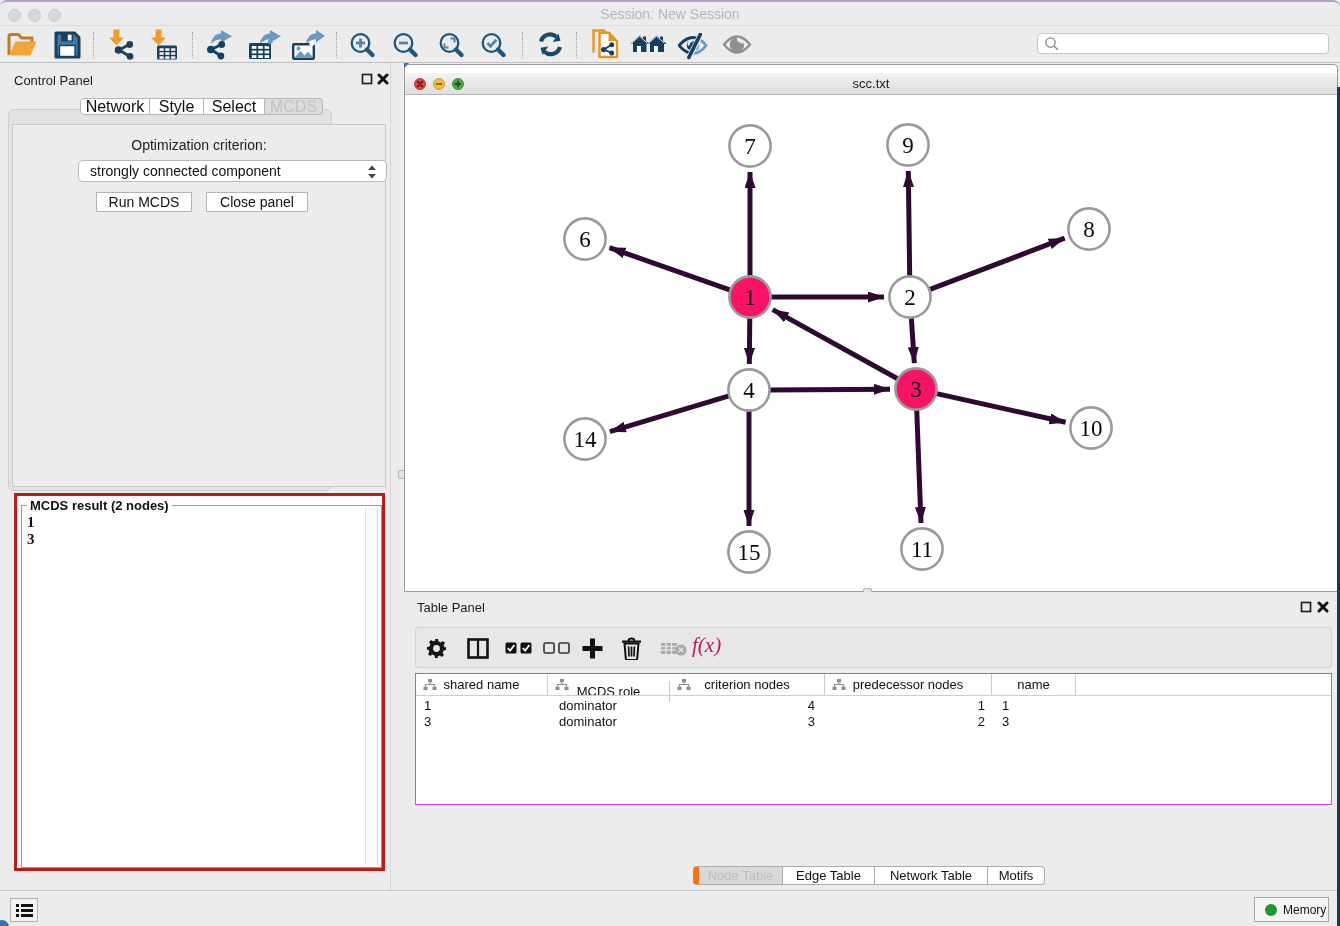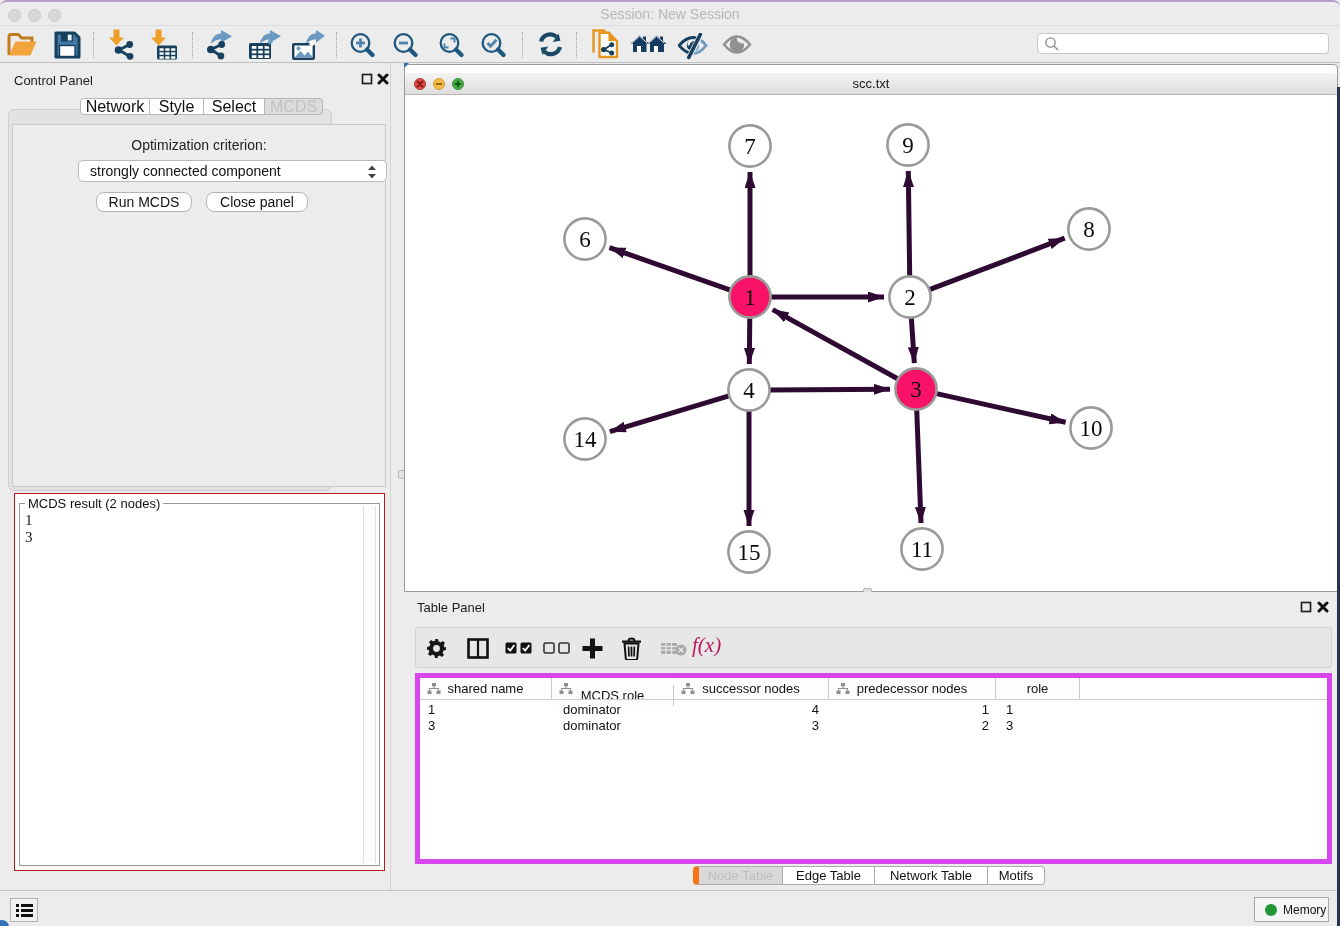--- a/index.html
+++ b/index.html
@@ -29,44 +29,44 @@
 .tab1.last { border-radius:0 4px 4px 0; }
 .tab1.dis { background:#dcdcdc; color:#c2c2c2; }
 #tabpanel-outer { position:absolute; left:8px; top:46px; width:324px; height:382px;
   background:#e2e2e2; border:1px solid #cfcfcf; border-radius:6px; }
 #tabpanel { position:absolute; left:3px; top:14px; width:374px; height:363px;
   background:#ececec; border:1px solid #c9c9c9; }
 #optlabel { position:absolute; left:0; top:12px; width:100%; text-align:center; font-size:14px; color:#222; }
 #combo { position:absolute; left:33px; top:35px; width:309px; height:22px; background:#fff;
   border:1px solid #b9b9b9; border-radius:5px; font-size:14px; color:#111; line-height:20px; padding-left:11px;margin-left:32px; }
 .btn { position:absolute; top:67px; height:20px; background:#fff; border:1px solid #b5b5b5;
-  border-radius:8px; font-size:14px; color:#111; text-align:center; line-height:18px; }
+  border-radius:0; font-size:14px; color:#111; text-align:center; line-height:18px; }
 #scrollpane { position:absolute; left:14px; top:430px; width:371px; height:378px;
-  background:#fff; border:1px solid #b91c1c; }
+  background:#fff; border:3px solid #b91c1c;font-weight:bold; }
 #fieldset { position:absolute; left:4px; top:9px; width:361px; height:363px; border:1px solid #9a9a9a; }
 #fslegend { position:absolute; left:5px; top:-8px; background:#fff; padding:0 3px; font-size:13px; color:#111; }
 #mcdstext { position:absolute; left:5px; top:8px; font-family:"Liberation Serif",serif; font-size:15px; color:#111; line-height:17px; }
 #fsscroll { position:absolute; right:3px; top:2px; width:13px; height:357px; background:#fbfbfb;
   border-left:1px solid #e0e0e0; border-right:1px solid #e0e0e0; }
 
 #vgrip { left:398px; top:470px; width:7px; height:9px; background:#e3e3e3; border:1px solid #b5b5b5; border-radius:2px; }
 
 #netwin { left:404px; top:64px; width:934px; height:528px; border:1px solid #9a9a9a; border-radius:4px 4px 0 0;
   background:#fff; }
 #nettitle { position:absolute; left:0; top:8px; width:100%; height:22px;
   background:linear-gradient(#f3f3f3,#dedede); border-bottom:1px solid #b4b4b4; border-radius:4px 4px 0 0; }
 #nettitle .t { position:absolute; top:3px; width:100%; text-align:center; font-size:13px; color:#1a1a1a; }
 .tl { position:absolute; top:5px; width:12px; height:12px; border-radius:50%; font-size:10px; font-weight:bold;
   text-align:center; line-height:12px; }
 #hgrip { left:863px; top:588px; width:9px; height:7px; background:#e3e3e3; border:1px solid #b5b5b5; border-radius:2px; }
 
 #tpanel { left:404px; top:592px; width:934px; height:298px; background:#ececec; }
 #ttoolbar { position:absolute; left:11px; top:35px; width:917px; height:41px; background:#e7e7e7;
   border:1px solid #d2d2d2; border-radius:3px; }
-#ttable { position:absolute; left:11px; top:81px; width:917px; height:191px; background:#fff; border:5px solid #d946ef; }
+#ttable { position:absolute; left:11px; top:81px; width:917px; height:132px; background:#fff; border:1px solid #d946ef; }
 .th { position:absolute; top:0; height:21px; border-right:1px solid #c9c9c9; background:#fdfdfd;
   font-size:13px; color:#111; text-align:center; line-height:21px; }
 #thline { position:absolute; left:0; top:21px; width:100%; border-top:1px solid #cecece; }
 .td { position:absolute; font-size:13px; color:#111; }
 .tabs2 { position:absolute; left:289px; top:274px; height:19px; display:flex; }
 .tab2 { border:1px solid #ababab; border-left:none; background:#fff; font-size:13px; color:#111;
   display:flex; align-items:center; justify-content:center; height:19px; }
 .tab2.first { border-left:6px solid #f97316; border-radius:4px 0 0 4px; }
 .tab2.last { border-radius:0 4px 4px 0; }
 .tab2.dis { background:#d9d9d9; color:#bdbdbd; }
@@ -404,23 +404,23 @@
           <line x1="10.5" y1="1" x2="10.5" y2="12"></line>
         </g>
       <circle cx="20" cy="8" r="5.5" fill="#a9a9a9"></circle>
       <path d="M17.8 5.8 l4.4 4.4 M22.2 5.8 l-4.4 4.4" stroke="#e7e7e7" stroke-width="1.4"></path>
     </svg>
     <div style="position:absolute; left:276px; top:5px; font-family:'Liberation Serif',serif; font-style:italic; font-size:21px; color:#be185d;">f(x)</div>
   </div>
   <div id="ttable">
     <div class="th" style="left:0; width:132px;">shared name</div>
     <div class="th" style="left:132px; width:122px;margin-top:7px;">MCDS role</div>
-    <div class="th" style="left:254px; width:155px;">successor nodes</div>
+    <div class="th" style="left:254px; width:155px;">criterion nodes</div>
     <div class="th" style="left:409px; width:167px;">predecessor nodes</div>
-    <div class="th" style="left:576px; width:84px;">role</div>
+    <div class="th" style="left:576px; width:84px;">name</div>
     <div id="thline"></div>
     <svg class="hdic" style="position:absolute; left:7px; top:5px;" width="14" height="12" viewBox="0 0 14 12">
         <g fill="#8d8d8d">
           <rect x="5" y="0" width="4" height="3.4"></rect>
           <rect x="0.5" y="7.6" width="4" height="3.4"></rect>
           <rect x="9.5" y="7.6" width="4" height="3.4"></rect>
         </g>
         <path d="M7 3.4 V5.5 M2.5 7.6 V5.5 H11.5 V7.6" stroke="#8d8d8d" stroke-width="1.1" fill="none"></path>
       </svg>
     <svg class="hdic" style="position:absolute; left:139px; top:5px;" width="14" height="12" viewBox="0 0 14 12">

